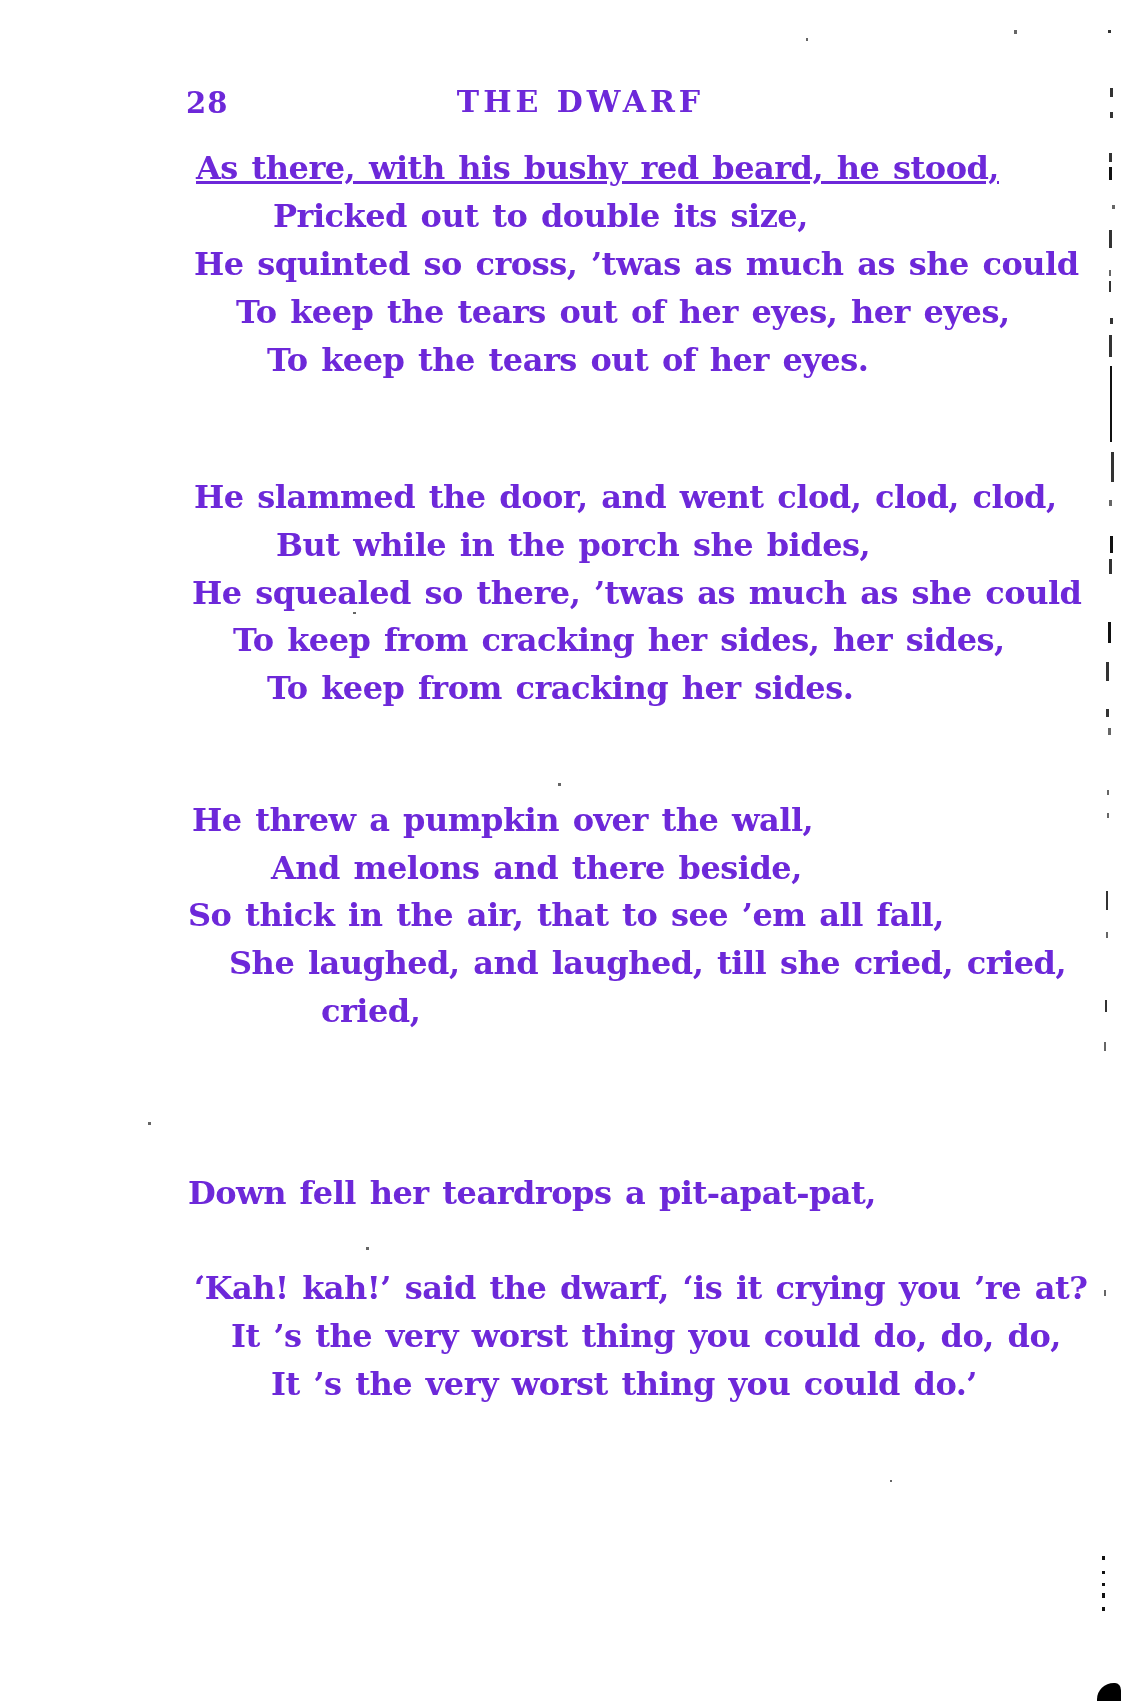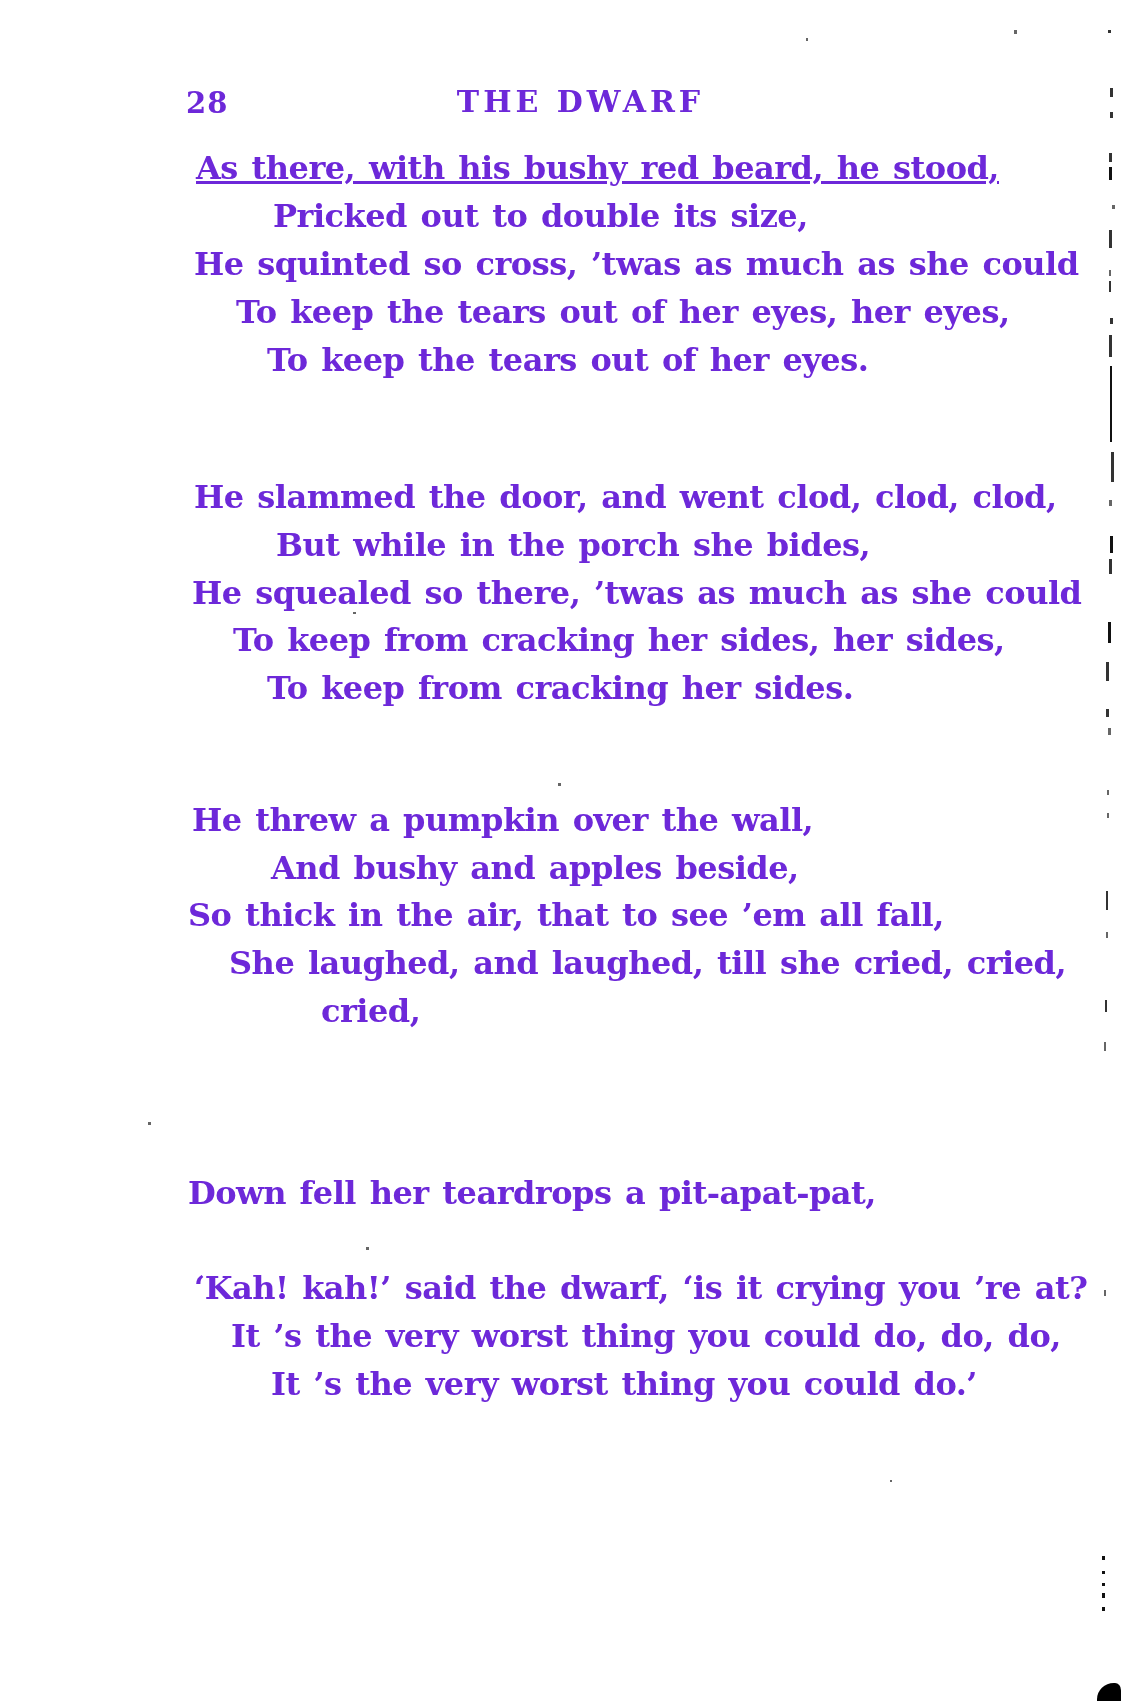--- a/index.html
+++ b/index.html
@@ -74,21 +74,21 @@
   <div class="line" style="left:236px; top:294px;">To keep the tears out of her eyes, her eyes,</div>
   <div class="line" style="left:267px; top:342px;">To keep the tears out of her eyes.</div>
 
   <div class="line" style="left:194px; top:479px;">He slammed the door, and went clod, clod, clod,</div>
   <div class="line" style="left:276px; top:527px;">But while in the porch she bides,</div>
   <div class="line" style="left:192px; top:575px;">He squealed so there, ’twas as much as she could</div>
   <div class="line" style="left:233px; top:622px;">To keep from cracking her sides, her sides,</div>
   <div class="line" style="left:267px; top:670px;">To keep from cracking her sides.</div>
 
   <div class="line" style="left:192px; top:802px;">He threw a pumpkin over the wall,</div>
-  <div class="line" style="left:271px; top:850px;">And bushy and apples beside,</div>
+  <div class="line" style="left:271px; top:850px;">And melons and there beside,</div>
   <div class="line" style="left:188px; top:897px;">So thick in the air, that to see ’em all fall,</div>
   <div class="line" style="left:229px; top:945px;">She laughed, and laughed, till she cried, cried,</div>
   <div class="line" style="left:321px; top:993px;">cried,</div>
 
   <div class="line" style="left:188px; top:1175px;">Down fell her teardrops a pit-apat-pat,</div>
   <div class="line" style="left:194px; top:1270px;">‘Kah! kah!’ said the dwarf, ‘is it crying you ’re at?</div>
   <div class="line" style="left:231px; top:1318px;">It ’s the very worst thing you could do, do, do,</div>
   <div class="line" style="left:271px; top:1366px;">It ’s the very worst thing you could do.’</div>
 
   <div class="artifact faint" style="left:1014px; top:30px; width:3px; height:4px;"></div>

